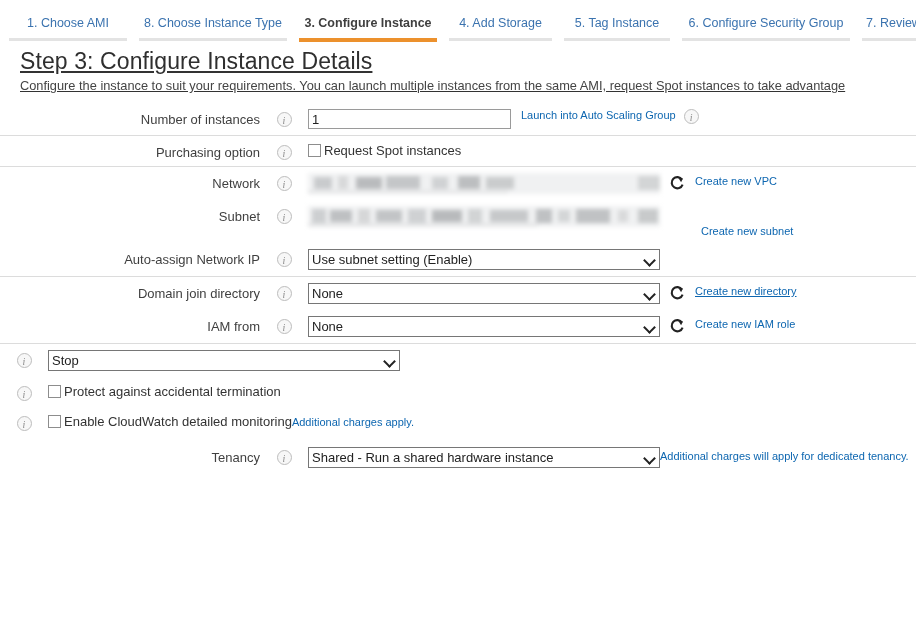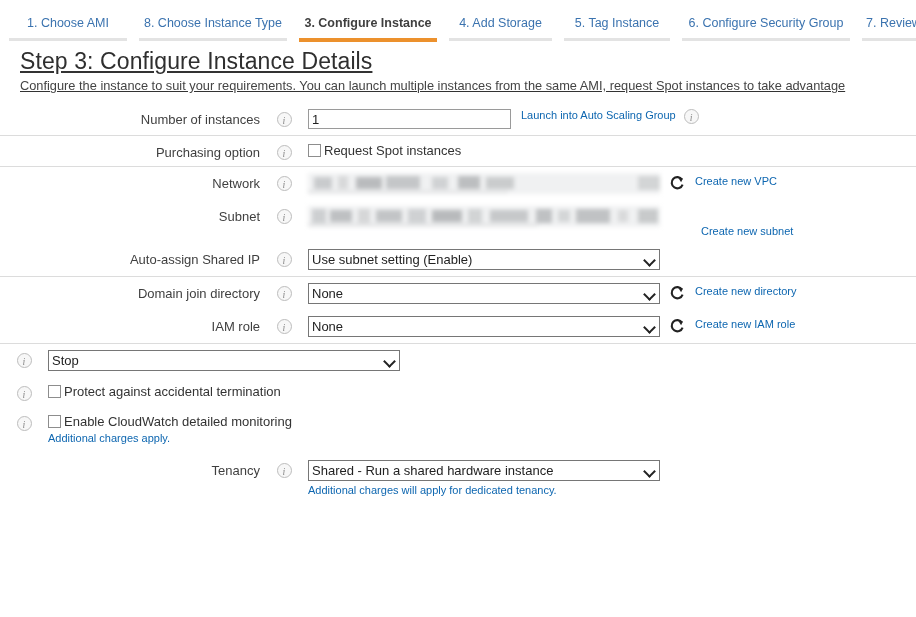--- a/index.html
+++ b/index.html
@@ -207,21 +207,21 @@
     width: 352px;
     height: 21px;
     box-sizing: border-box;
     position: relative;
     overflow: hidden;
     background: #f0f1f2;
     filter: blur(2.2px);
   }
   .blur .bk { position: absolute; }
 
-  .val-stack { display: flex; flex-direction: column; justify-content: center; }
+  .val-stack { display: flex; flex-direction: row; justify-content: center; }
   .spacer-48 { flex: 0 0 48px; }
 </style>
 </head>
 <body>
 
 <div class="tabbar">
   <div class="tab" style="flex: 0 0 130px;">
     <span class="tab-label">1. Choose AMI</span>
     <span class="tab-rule"></span>
   </div>
@@ -338,21 +338,21 @@
           <span class="bk" style="left:310px;top:4px;width:10px;height:12px;background:#d9dadb;"></span>
           <span class="bk" style="left:330px;top:3px;width:20px;height:14px;background:#c8cacb;"></span>
           <span class="bk" style="left:0;top:17px;width:230px;height:4px;background:#e5e6e7;"></span>
         </div>
         <span class="spacer-48" style="flex:0 0 41px;"></span>
         <a class="lnk" style="margin-top:19px;">Create new subnet</a>
       </div>
     </div>
 
     <div class="row">
-      <div class="lbl">Auto-assign Shared IP</div>
+      <div class="lbl">Auto-assign Network IP</div>
       <div class="info-cell">
           <span class="info-icon">i</span>
         </div>
       <div class="field">
         <div class="sel">
           <span class="sel-txt">Use subnet setting (Enable)</span>
           <span class="chev"></span>
         </div>
       </div>
     </div>
@@ -368,26 +368,26 @@
         <div class="sel">
           <span class="sel-txt">None</span>
           <span class="chev"></span>
         </div>
         <span class="refresh">
           <svg width="16" height="16" viewBox="0 0 16 16" aria-hidden="true">
             <path d="M13 4.6 A5.6 5.6 0 1 0 13.6 9.6" fill="none" stroke="#222" stroke-width="2.1"></path>
             <path d="M9.4 3.0 L13.9 3.6 L12.1 7.3 Z" fill="#222"></path>
           </svg>
         </span>
-        <a class="lnk" style="margin-top:2px;">Create new directory</a>
-      </div>
-    </div>
-
-    <div class="row">
-      <div class="lbl">IAM role</div>
+        <a class="lnk" style="margin-top:2px;text-decoration:underline;">Create new directory</a>
+      </div>
+    </div>
+
+    <div class="row">
+      <div class="lbl">IAM from</div>
       <div class="info-cell">
           <span class="info-icon">i</span>
         </div>
       <div class="field">
         <div class="sel">
           <span class="sel-txt">None</span>
           <span class="chev"></span>
         </div>
         <span class="refresh">
           <svg width="16" height="16" viewBox="0 0 16 16" aria-hidden="true">

